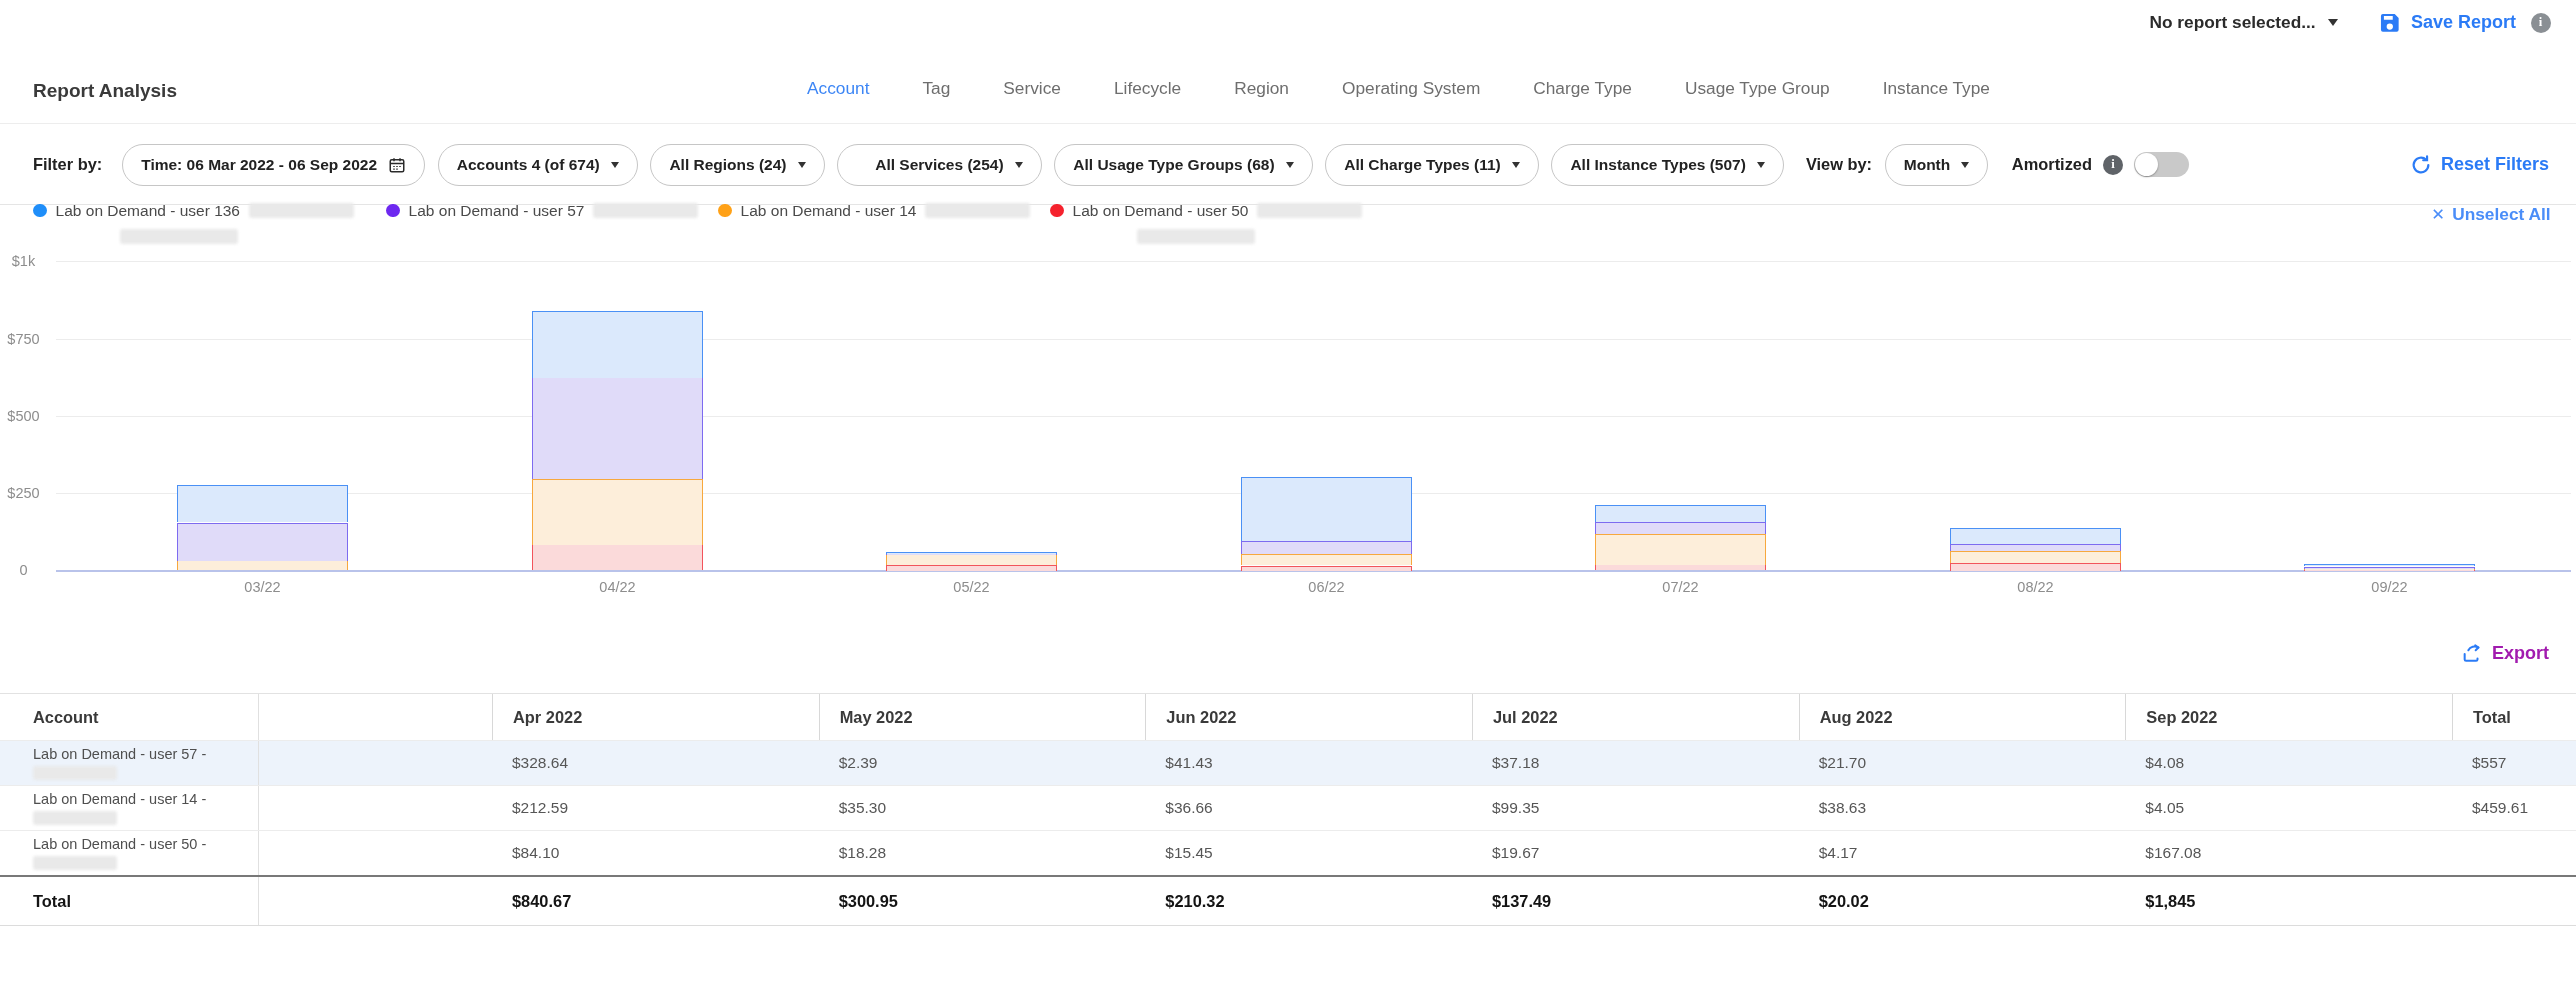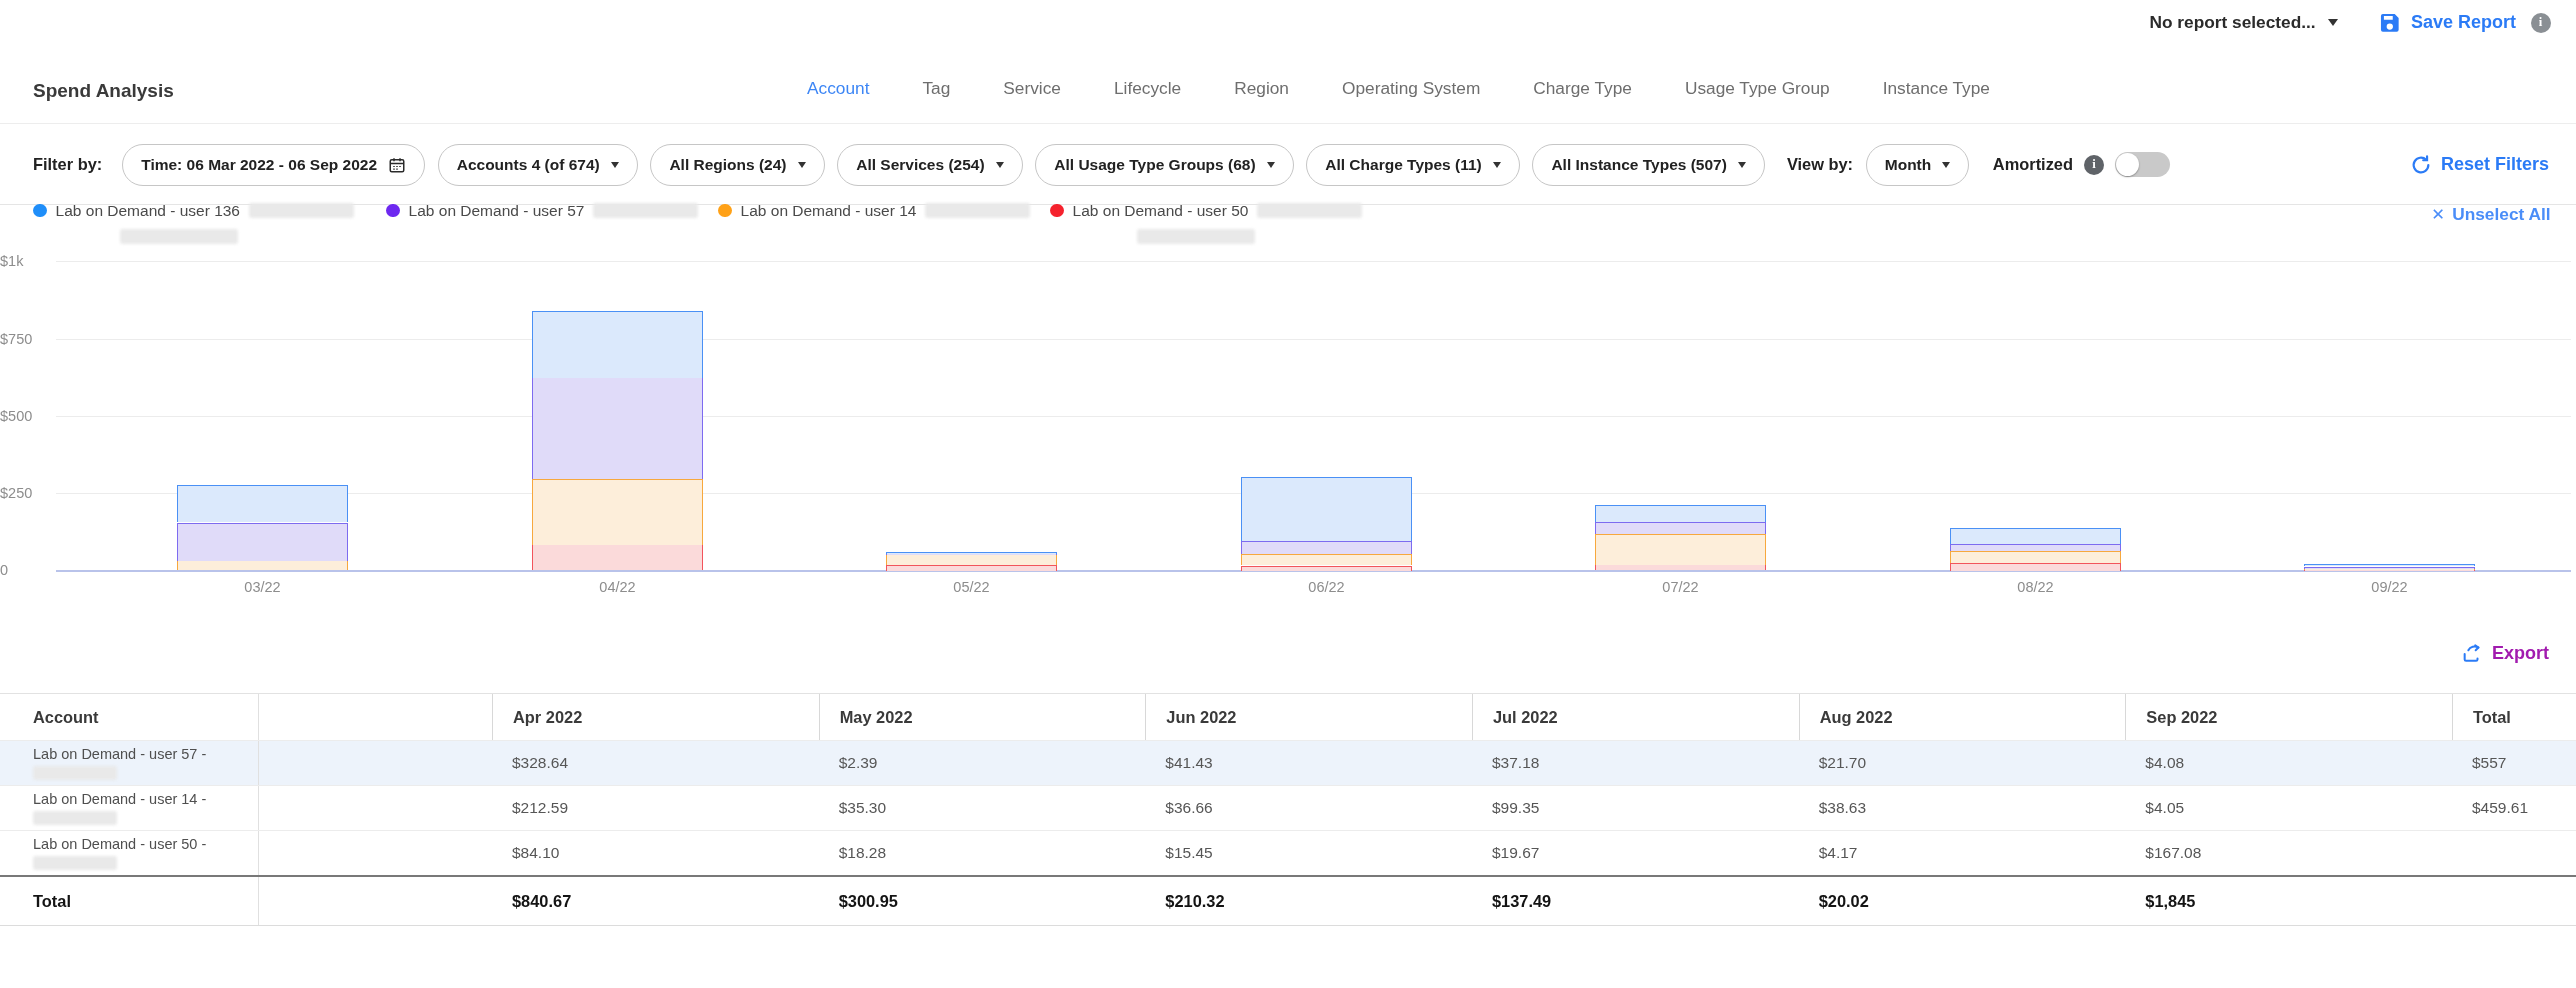--- a/index.html
+++ b/index.html
@@ -47,21 +47,21 @@
   .redact { display:inline-block; height:14.5px; background:#e9e9e9; border-radius:2.7px; filter:blur(1.4px); }
   .redact.line2 { position:absolute; top:40px; height:14.5px; }
   .unselect-all { position:absolute; right:25.5px; top:14.5px; display:flex; align-items:center; gap:7.3px; cursor:pointer; color:#4a8df8; }
   .unselect-all .x { font-size:16.4px; font-weight:bold; }
   .unselect-all .txt { font-size:17.3px; font-weight:bold; }
 
   
   .chart { position:absolute; top:245px; left:0; right:0; height:364px; }
   .gridline { position:absolute; left:56px; right:5.5px; height:0.9px; background:#ececec; }
   .gridline.zero { background:#b9c3ea; height:1.8px; }
-  .ytick { position:absolute; left:0; width:47px; text-align:left; font-size:14.5px; color:#8d8d8d; transform:translateY(-8.2px); }
+  .ytick { position:absolute; left:0; width:47px; text-align:center; font-size:14.5px; color:#8d8d8d; transform:translateY(-8.2px); }
   .xtick { position:absolute; width:91px; text-align:center; font-size:14.5px; color:#8d8d8d; top:334px; }
   .bar-seg { position:absolute; border-style:solid; border-width:1.8px 1.8px 0 1.8px; }
 
   
   .export-row { position:absolute; top:633px; left:0; right:0; height:51px; }
   .export-btn { position:absolute; right:27px; top:9px; display:flex; align-items:center; gap:9px; cursor:pointer; }
   .export-btn .txt { font-size:18px; font-weight:bold; color:#a21caf; }
 
   
   .spend-table { position:absolute; top:693px; left:0; right:0; }
@@ -95,21 +95,21 @@
         <svg class="icon" width="23.6" height="23.6" viewBox="0 0 24 24" fill="#2b7bf6">
             <path d="M17 3H5a2 2 0 0 0-2 2v14a2 2 0 0 0 2 2h14a2 2 0 0 0 2-2V7l-4-4zM12 19a3.2 3.2 0 1 1 0-6.4 3.2 3.2 0 0 1 0 6.4zM15 9H6V5h9v4z"></path>
           </svg>
         <span class="txt">Save Report</span>
       </div>
       <span class="info-circle">i</span>
     </div>
   </div>
 
   <div class="header-row">
-    <div class="page-title">Spend Analysis</div>
+    <div class="page-title">Report Analysis</div>
     <div class="tabs">
         <div class="tab active">Account</div>
         <div class="tab">Tag</div>
         <div class="tab">Service</div>
         <div class="tab">Lifecycle</div>
         <div class="tab">Region</div>
         <div class="tab">Operating System</div>
         <div class="tab">Charge Type</div>
         <div class="tab">Usage Type Group</div>
         <div class="tab">Instance Type</div>
@@ -129,21 +129,21 @@
       </div>
     <div class="pill">
           <div style="display: inline;">Accounts 4 (of 674)</div>
           <div class="caret"></div>
         </div>
         <div class="pill">
           <div style="display: inline;">All Regions (24)</div>
           <div class="caret"></div>
         </div>
         <div class="pill">
-          <div style="display: inline;">All Services (254)</div>
+          <div style="display: inline; margin-left: 19px;">All Services (254)</div>
           <div class="caret"></div>
         </div>
         <div class="pill">
           <div style="display: inline;">All Usage Type Groups (68)</div>
           <div class="caret"></div>
         </div>
         <div class="pill">
           <div style="display: inline;">All Charge Types (11)</div>
           <div class="caret"></div>
         </div>

